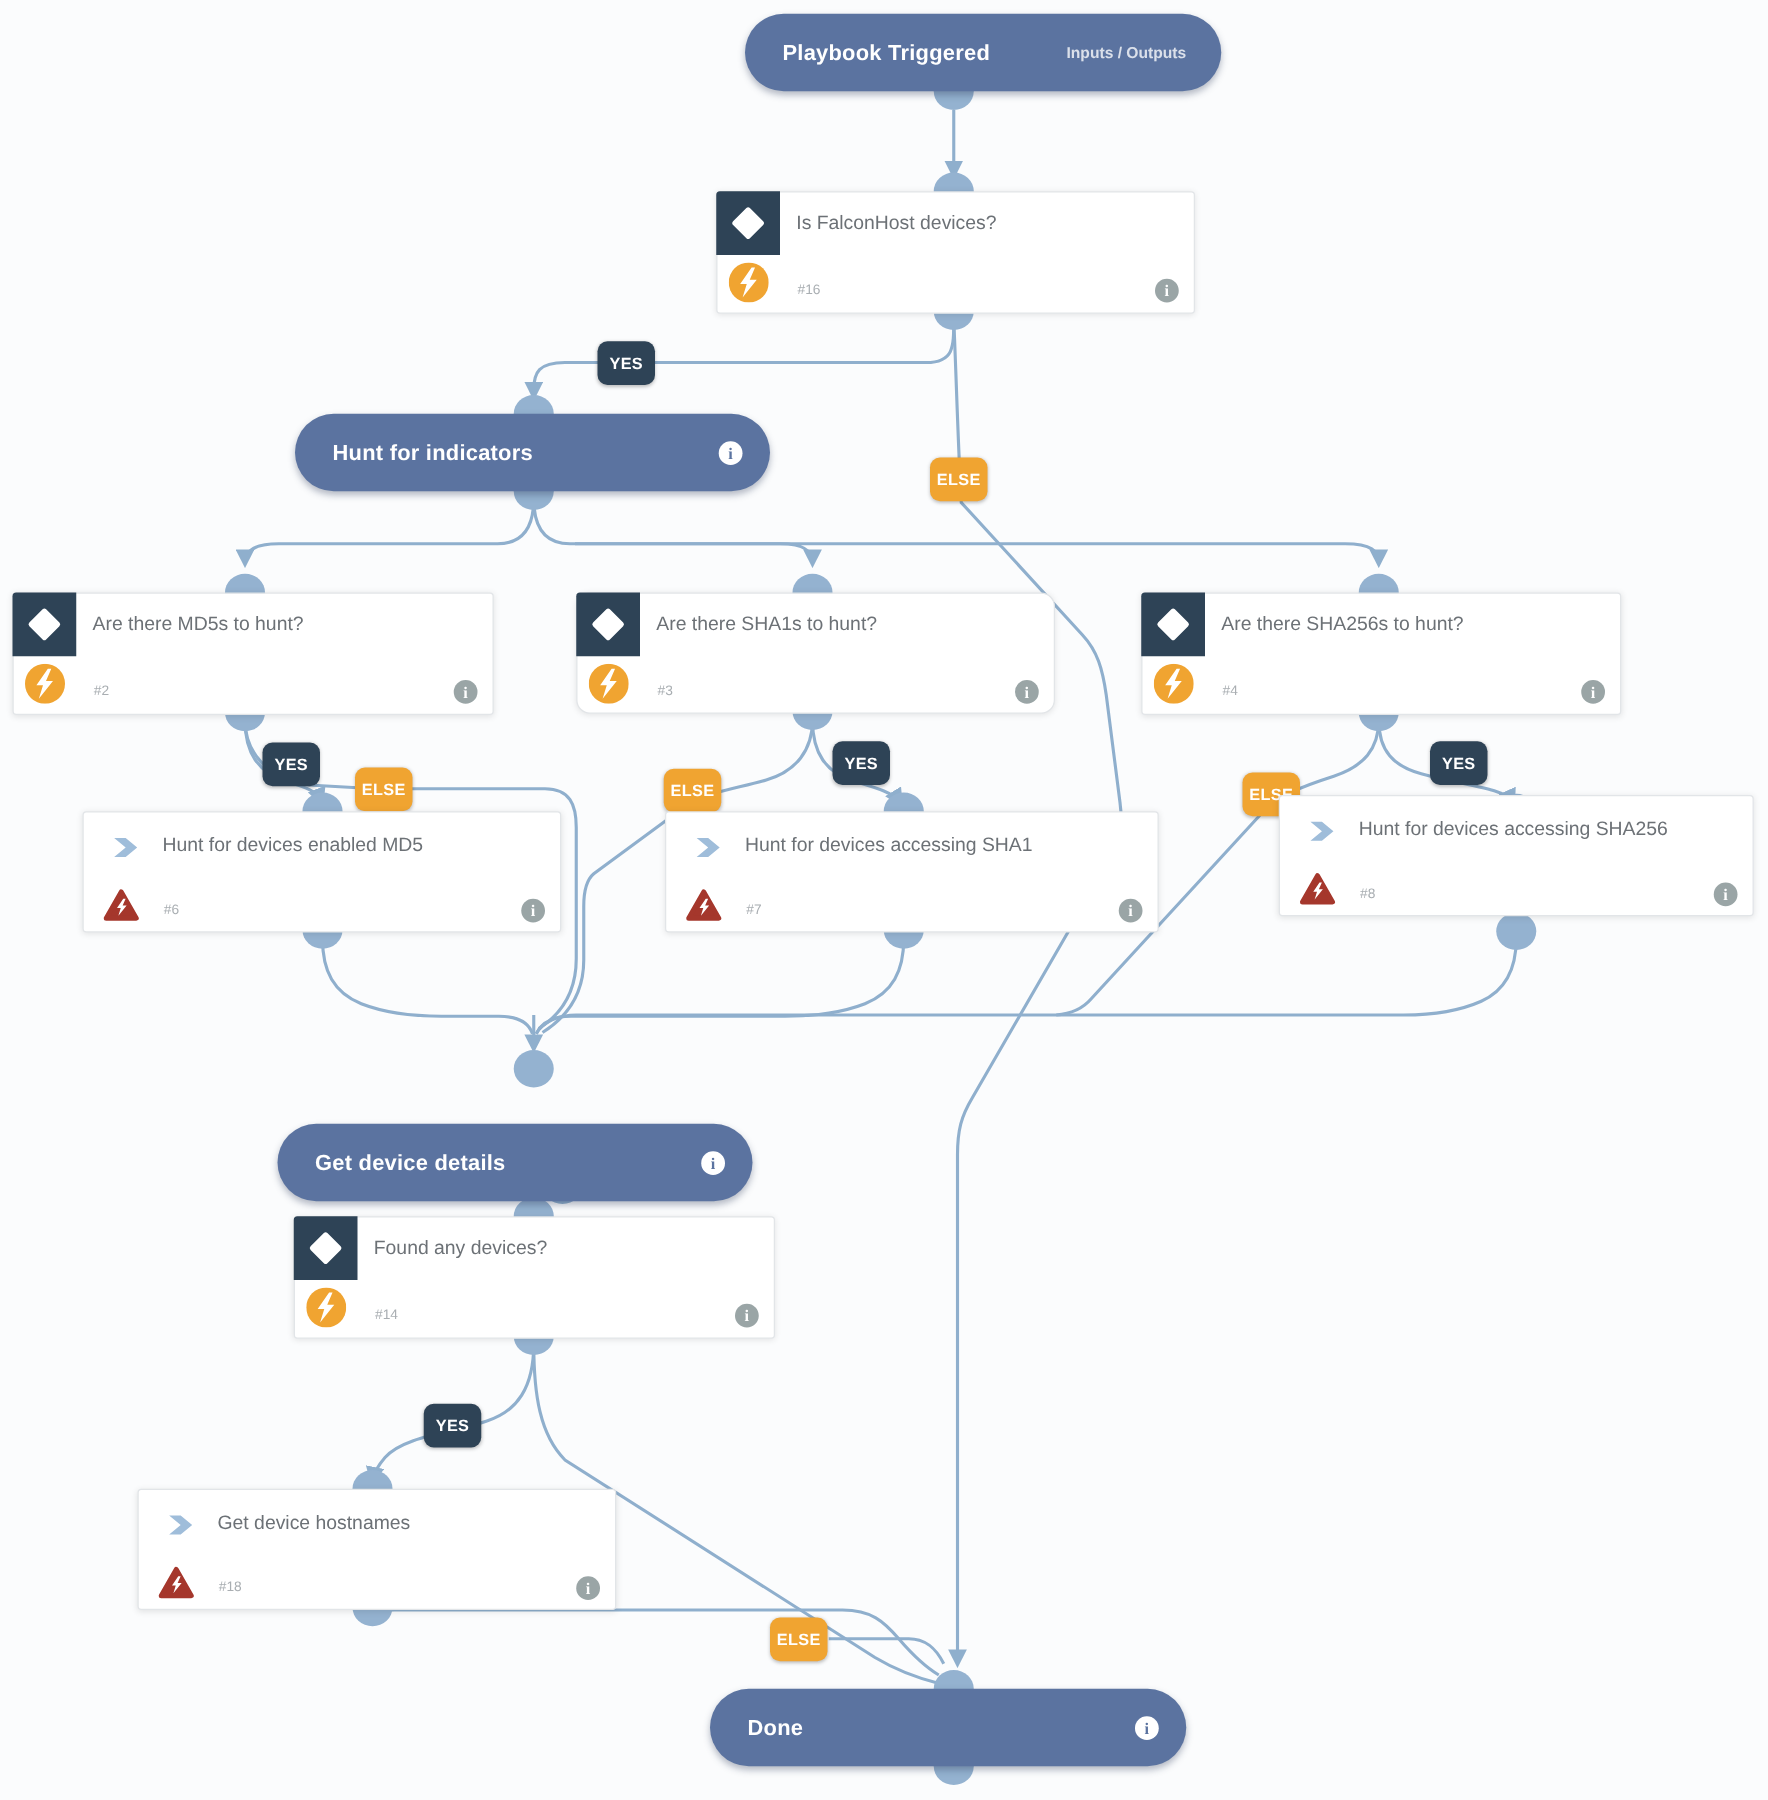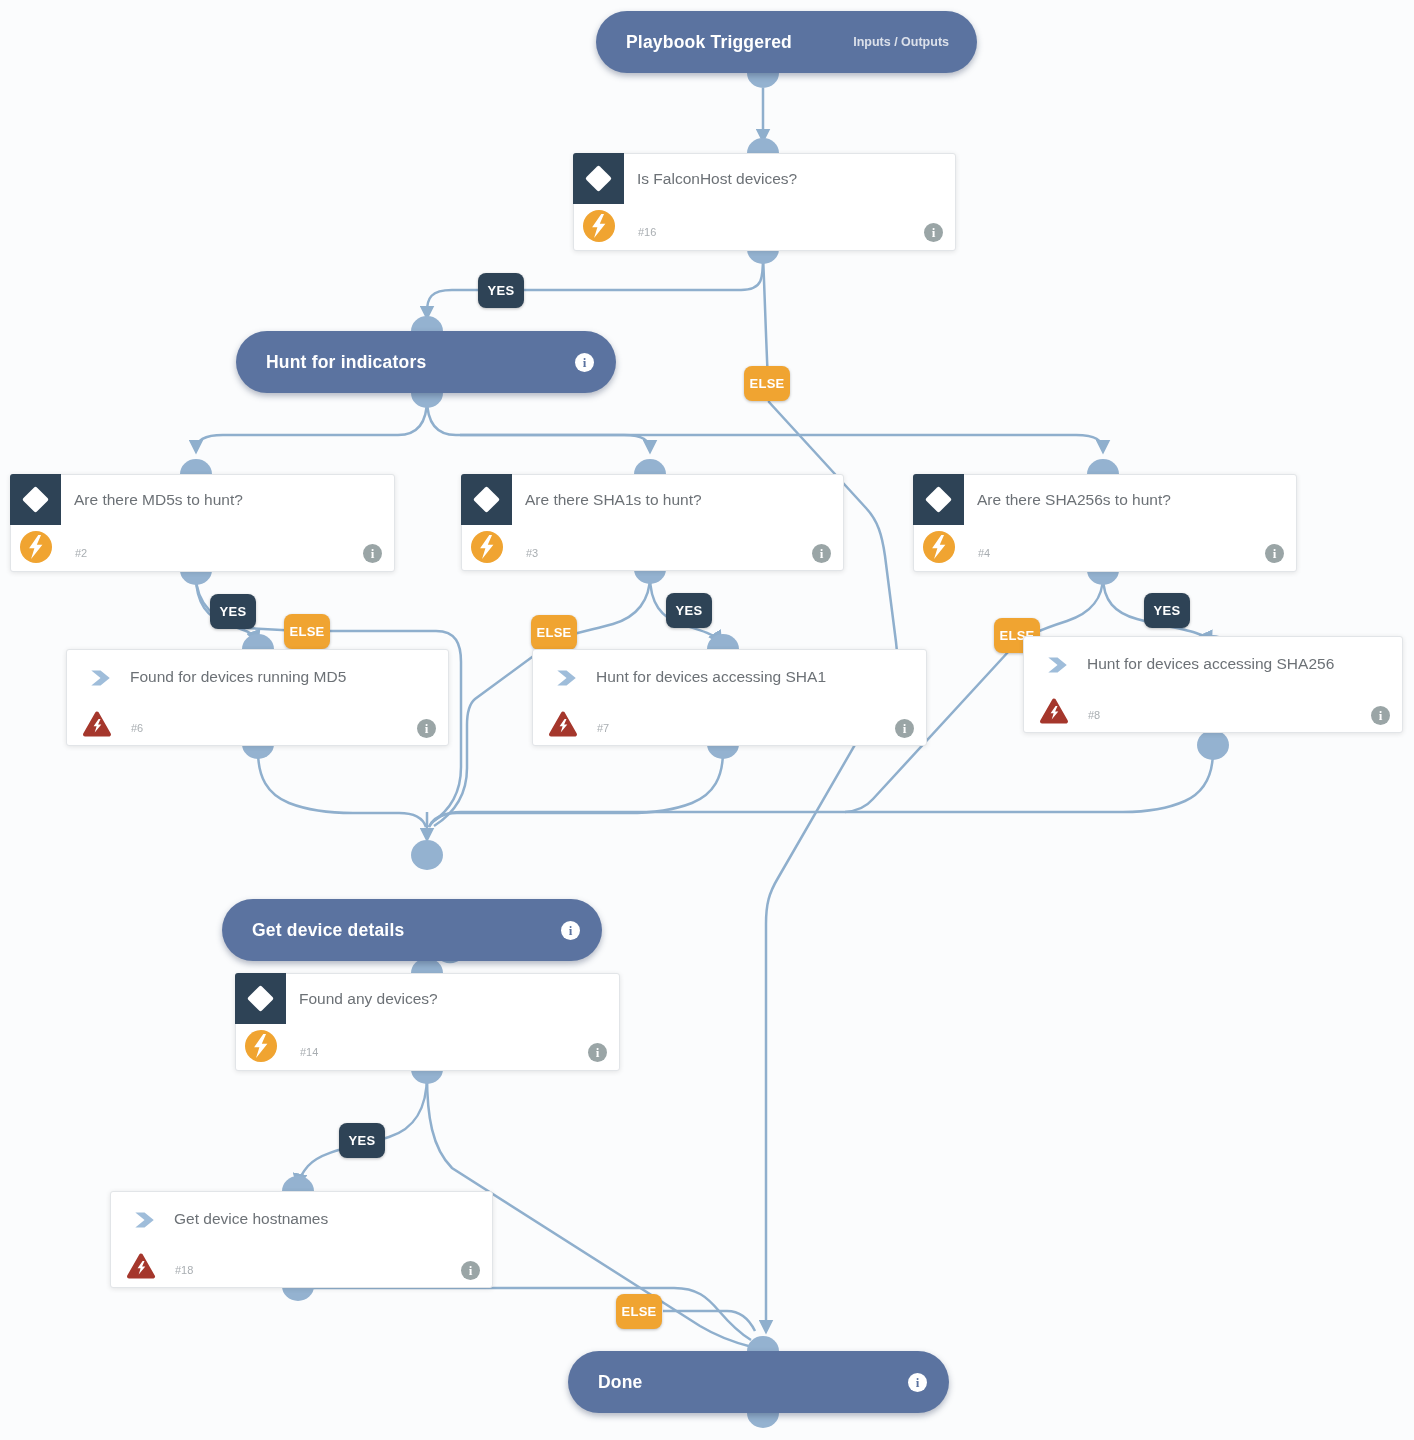--- a/index.html
+++ b/index.html
@@ -141,21 +141,21 @@
   <span class="bolt-badge">
     <svg width="32" height="32" viewBox="0 0 28 28">
           <circle cx="14" cy="14" r="14" fill="#f0a431"></circle>
           <use href="#bolt"></use>
         </svg>
   </span>
   <div class="card-num">#2</div>
   <div class="info info-gray">i</div>
 </div>
 
-<div class="card" style="left:461px;top:474px;width:381px;height:95px;">
+<div class="card" style="left:461px;top:474px;width:381px;height:95px;border-radius:11px;">
   <div class="cond-box">
         <span class="diamond"></span>
       </div>
   <div class="card-title">Are there SHA1s to hunt?</div>
   <span class="bolt-badge">
     <svg width="32" height="32" viewBox="0 0 28 28">
           <circle cx="14" cy="14" r="14" fill="#f0a431"></circle>
           <use href="#bolt"></use>
         </svg>
   </span>
@@ -184,21 +184,21 @@
 <div class="tag tag-yes" style="left:666px;top:593px;">YES</div>
 <div class="tag tag-else" style="left:994px;top:618px;">ELSE</div>
 <div class="tag tag-yes" style="left:1144px;top:593px;">YES</div>
 
 <div class="card task" style="left:66px;top:649px;width:381px;height:95px;">
   <span class="chev">
     <svg width="26" height="26" viewBox="0 0 24 24">
           <path d="M4 5 h8.5 L21 12 L12.5 19 H4 L12.5 12 Z" fill="#9fbdda"></path>
         </svg>
   </span>
-  <div class="card-title">Found for devices running MD5</div>
+  <div class="card-title">Hunt for devices enabled MD5</div>
   <span class="err-badge">
     <svg width="30" height="28" viewBox="0 0 30 28">
           <path d="M15 3.5 L27 24.5 H3 Z" fill="#a5372c" stroke="#a5372c" stroke-width="4" stroke-linejoin="round"></path>
           <path d="M16.6 9 L11.6 16.3 h3 l-1.9 6.2 L19.3 14.4 h-3.2 l2.4 -5.4 Z" fill="#fff"></path>
         </svg>
   </span>
   <div class="card-num">#6</div>
   <div class="info info-gray">i</div>
 </div>
 

